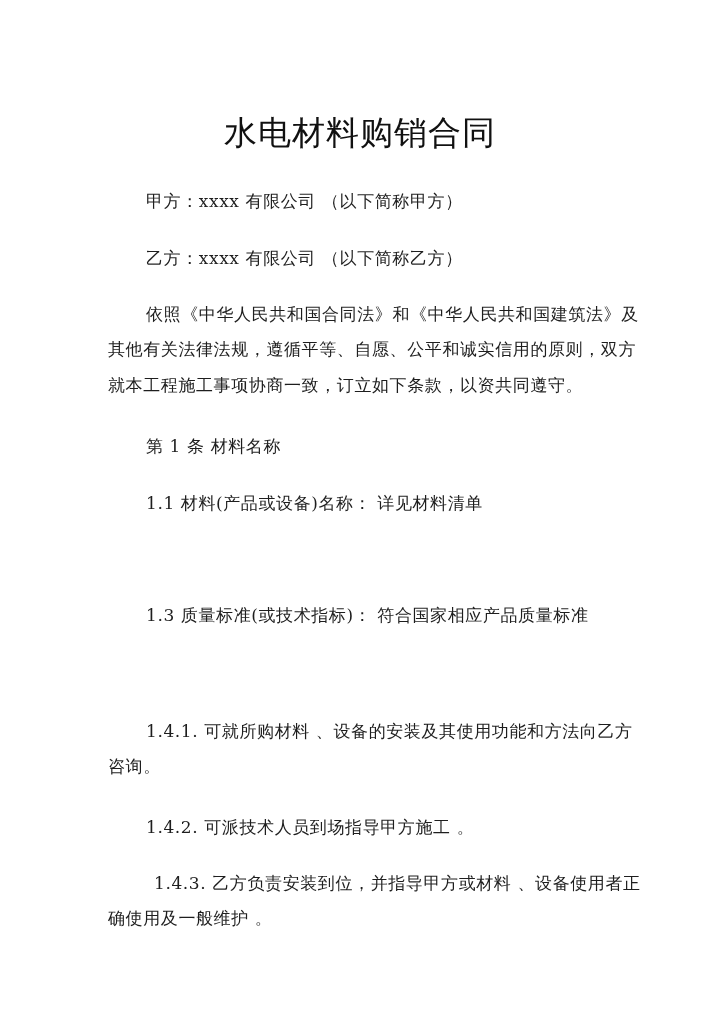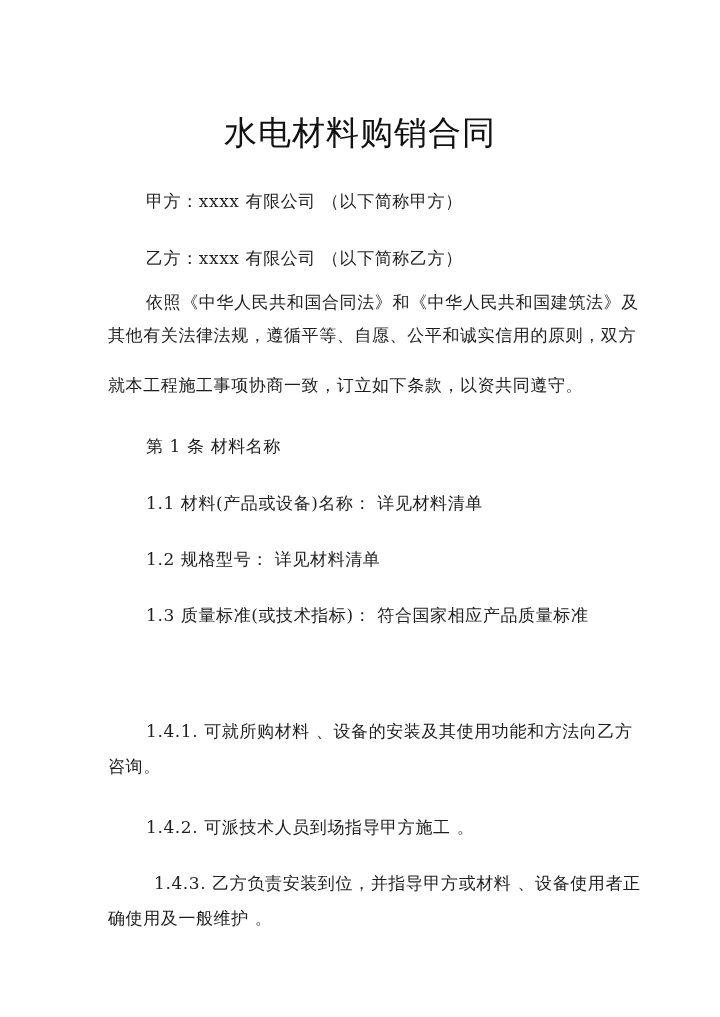--- a/index.html
+++ b/index.html
@@ -50,29 +50,28 @@
 <body>
 
 <div class="page">
 
   <h1 class="title">水电材料购销合同</h1>
 
   <div class="line indent" style="top:246px;">乙方：xxxx 有限公司 （以下简称乙方）</div>
   <div class="line indent" style="top:189px;">甲方：xxxx 有限公司 （以下简称甲方）</div>
 
   <div>
-    <div class="line indent" style="top:290px;">依照《中华人民共和国合同法》和《中华人民共和国建筑法》及</div>
-    <div class="line flush" style="top:323px;">其他有关法律法规，遵循平等、自愿、公平和诚实信用的原则，双方</div>
+    <div class="line indent" style="top:302px;">依照《中华人民共和国合同法》和《中华人民共和国建筑法》及</div>
+    <div class="line flush" style="top:337px;">其他有关法律法规，遵循平等、自愿、公平和诚实信用的原则，双方</div>
     <div class="line flush" style="top:373px;">就本工程施工事项协商一致，订立如下条款，以资共同遵守。</div>
   </div>
 
   <div class="line indent" style="top:434px;">第 1 条  材料名称</div>
 
   <div class="line indent" style="top:491px;">1.1 材料(产品或设备)名称：   详见材料清单</div>
-  <div class="line indent" style="top:547px;">1.2 规格型号：   详见材料清单</div>
   <div class="line indent" style="top:603px;">1.3 质量标准(或技术指标)：   符合国家相应产品质量标准</div>
 
   <div>
     <div class="line indent" style="top:719px;text-align:center;">1.4.1.  可就所购材料 、设备的安装及其使用功能和方法向乙方</div>
     <div class="line flush" style="top:754px;">咨询。</div>
   </div>
 
   <div>
     <div class="line indent" style="top:815px;">1.4.2.  可派技术人员到场指导甲方施工 。</div>
   </div>

